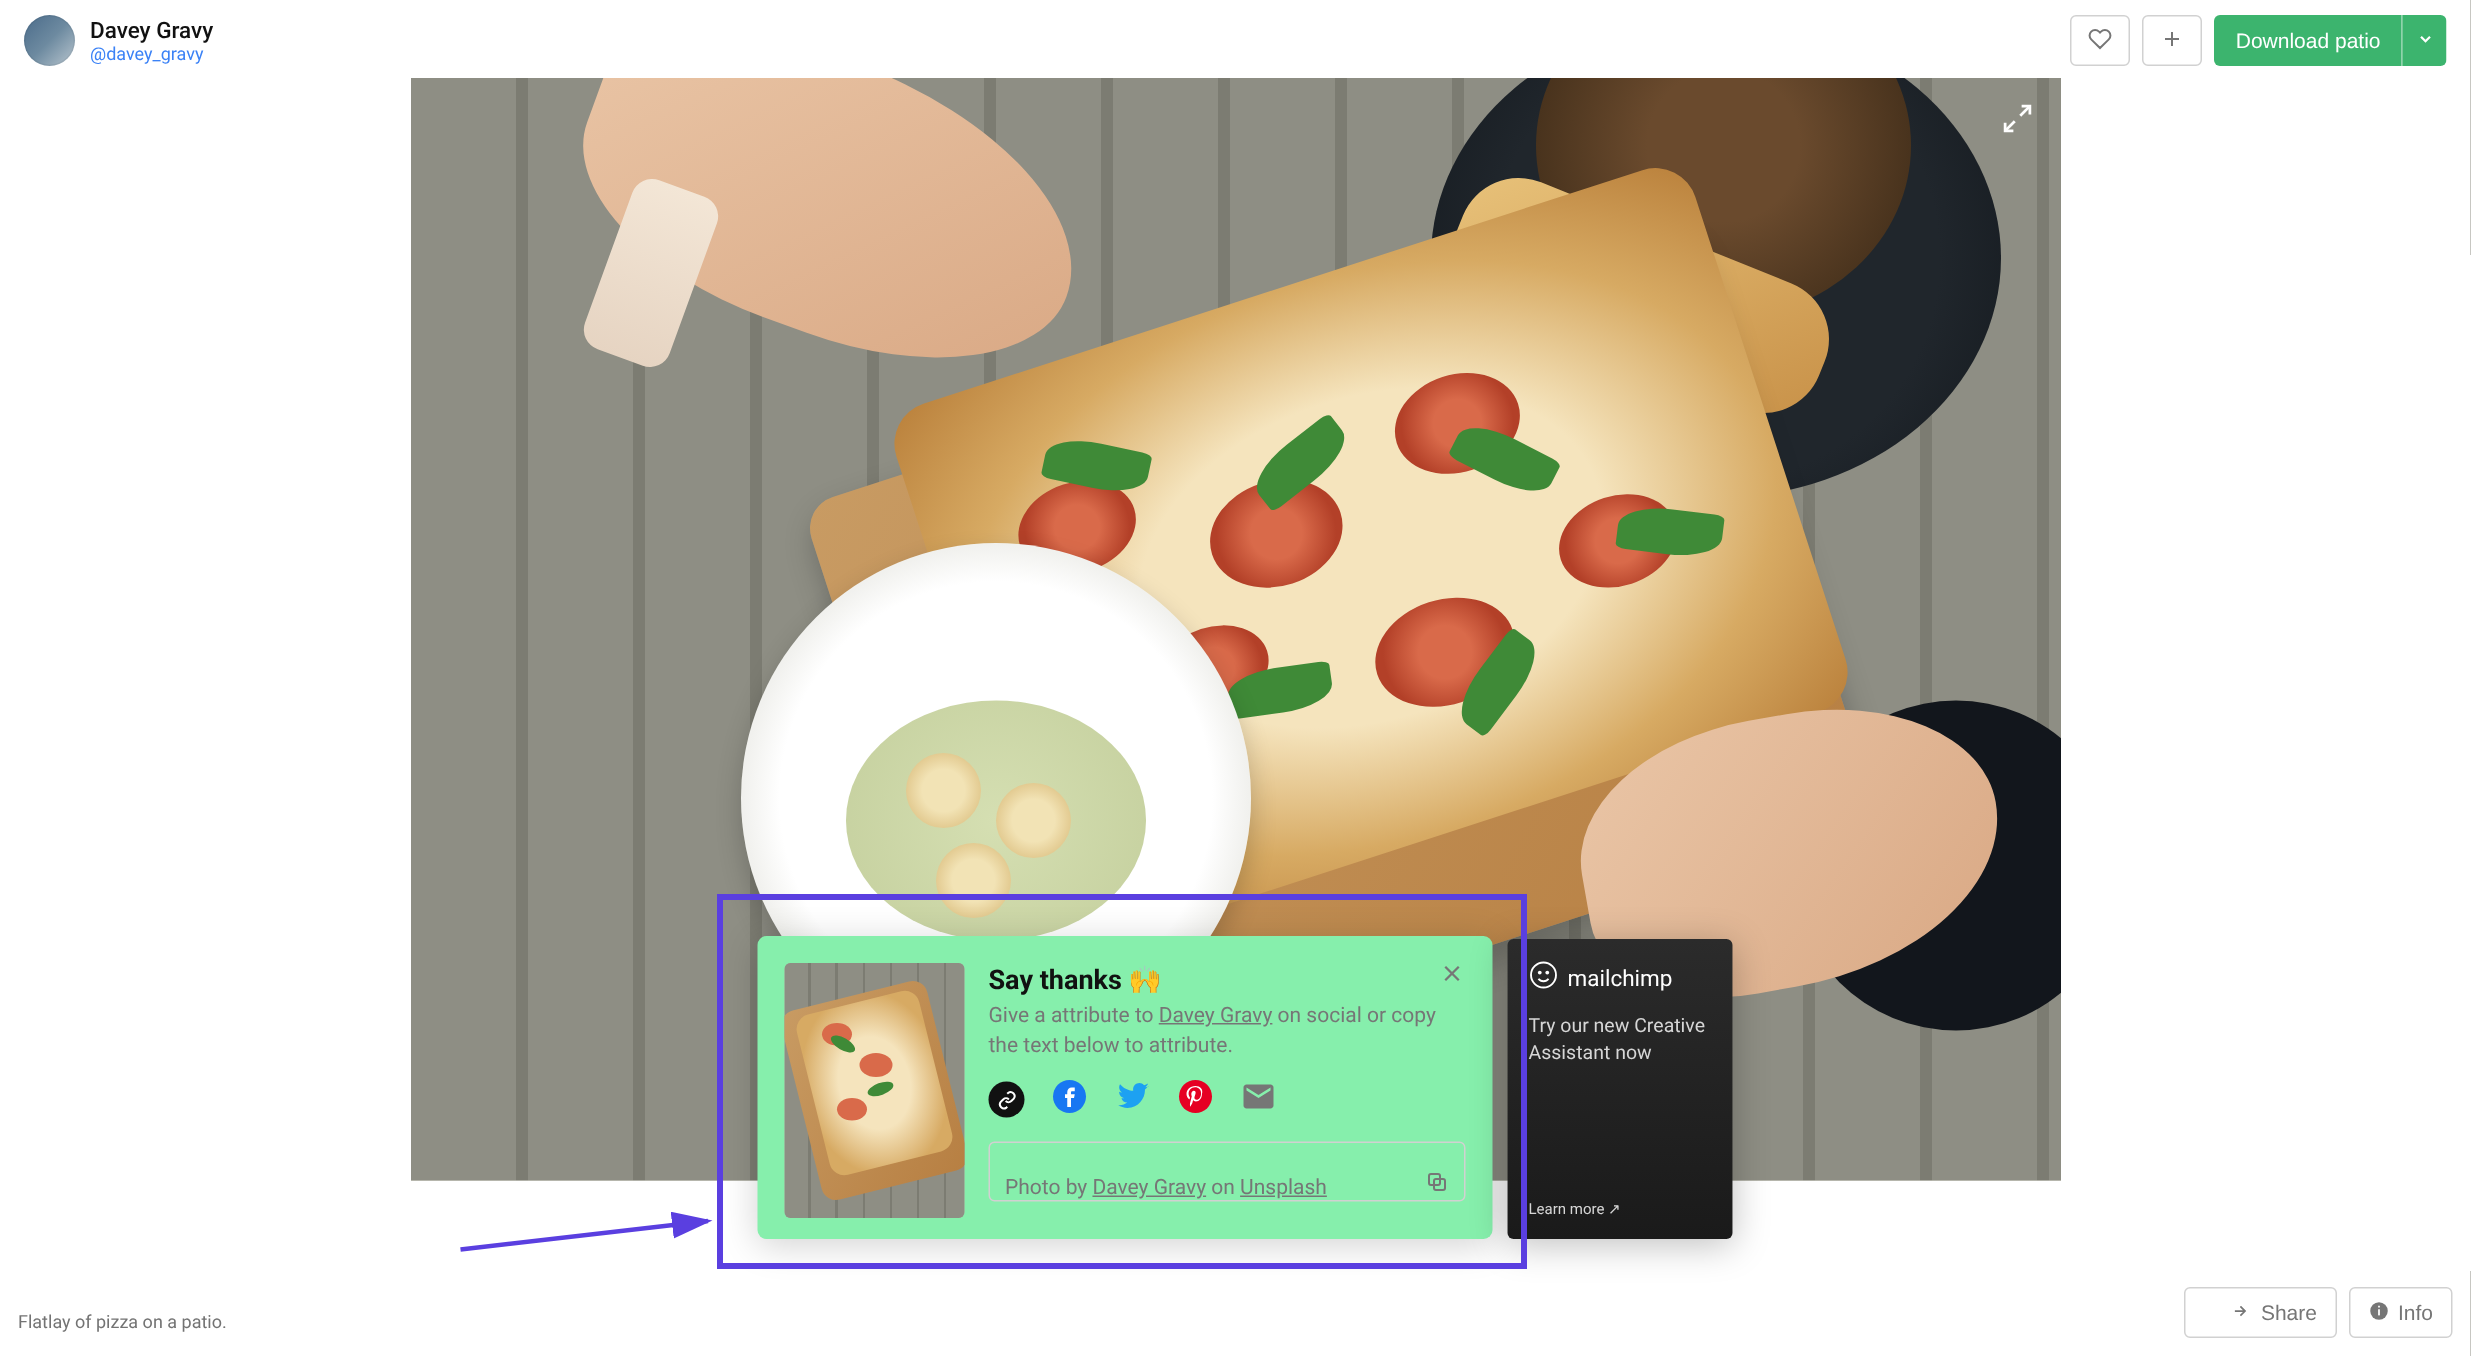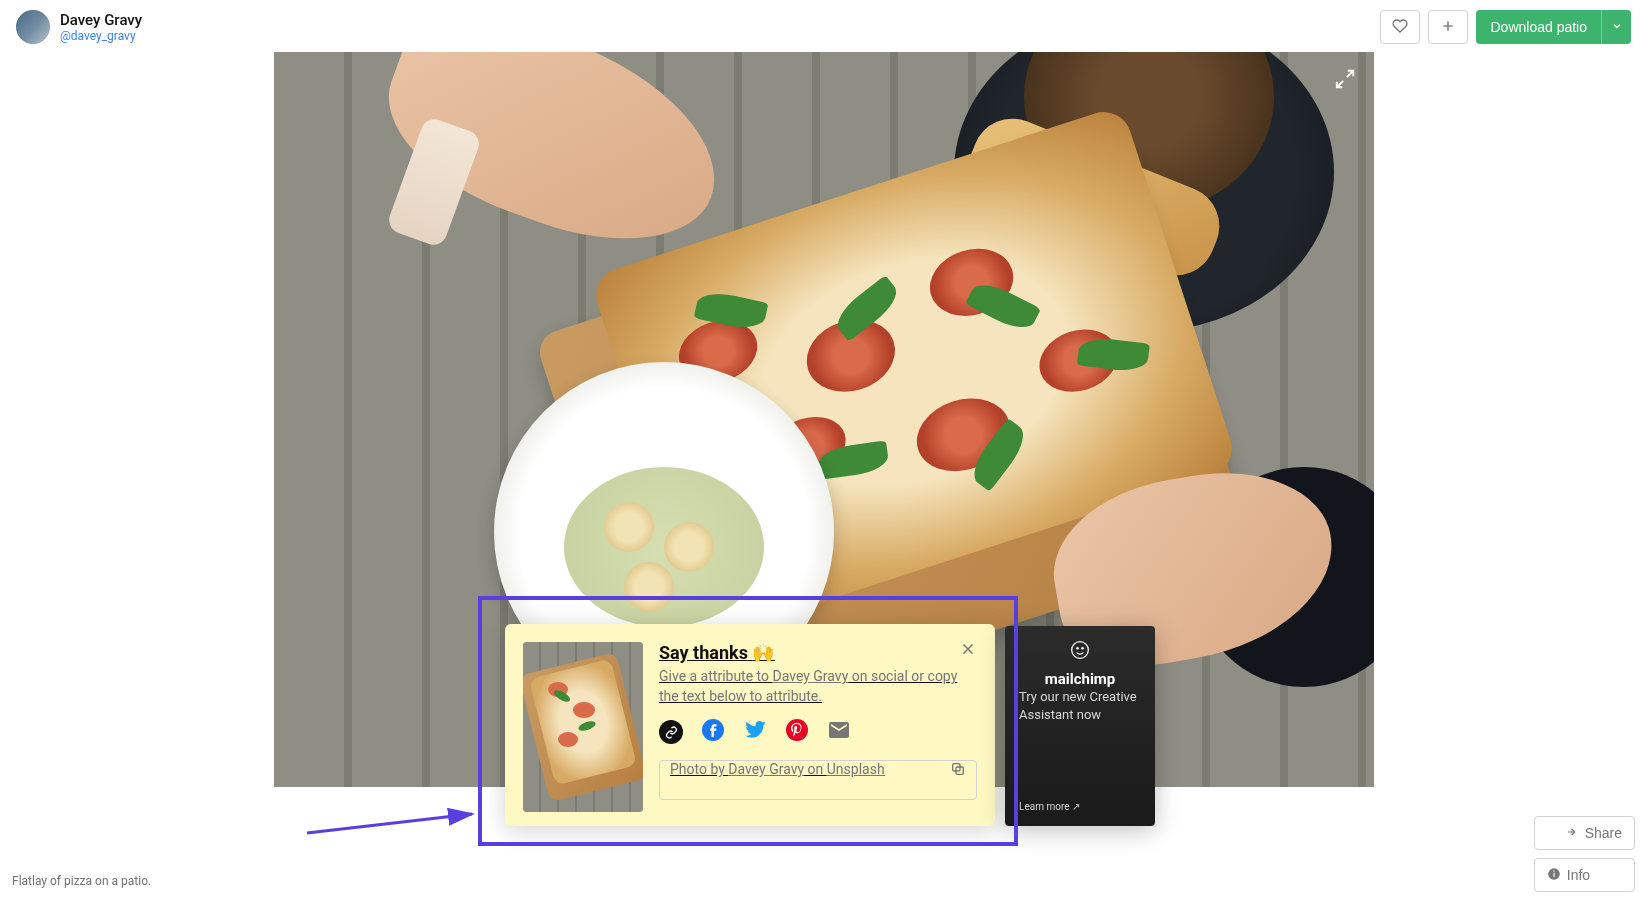--- a/index.html
+++ b/index.html
@@ -111,59 +111,59 @@
   .hand2{
     position:absolute; right:40px; bottom:130px; width:280px; height:180px;
     background:linear-gradient(135deg,#eac6a7,#d9a884); border-radius:50% 50% 60% 40%;
     transform:rotate(-10deg);
   }
   .sleeve{position:absolute; right:-40px; bottom:100px; width:220px;height:220px;background:#12161c;border-radius:50%;}
   .expand-icon{position:absolute; right:18px; top:16px; color:#fff; cursor:pointer;}
   .caption{
     position:absolute; left:12px; bottom:16px; font-size:12px; color:#737373;
   }
-  .bottom-actions{position:absolute; right:12px; bottom:12px; display:flex; gap:8px;flex-direction:column;}
+  .bottom-actions{position:absolute; right:12px; bottom:12px; display:flex; gap:8px;}
   .chip-btn{
     height:34px; padding:0 12px; border:1px solid #d1d1d1; border-radius:4px;
     background:#fff; color:#767676; display:flex; align-items:center; gap:6px; cursor:pointer; font-size:14px;
   }
   .thanks-card{
-    position:absolute; left:505px; bottom:78px; width:490px; background:#fef9c3;
+    position:absolute; left:505px; bottom:78px; width:490px; background:#86efac;
     border-radius:6px; box-shadow:0 4px 24px rgba(0,0,0,.18); padding:18px 18px 14px 18px;
-    display:flex; gap:16px;text-decoration:underline;
+    display:flex; gap:16px;
   }
   .thanks-thumb{
     width:120px; height:170px; border-radius:4px; overflow:hidden; position:relative; flex-shrink:0;
     background:#aa9;
   }
   .thanks-thumb .mini-board{position:absolute; left:10px; top:20px; width:100px; height:130px;
     background:linear-gradient(135deg,#c89b63,#b77f42); border-radius:10px; transform:rotate(-14deg);}
   .thanks-thumb .mini-bread{position:absolute; left:18px; top:25px; width:84px; height:110px;
     background:radial-gradient(ellipse,#f5e4bd 40%,#d7aa63 80%); border-radius:10px; transform:rotate(-14deg);}
   .thanks-body{flex:1; position:relative;}
   .thanks-title{font-size:18px; font-weight:700; margin-bottom:4px;}
   .thanks-sub{font-size:14px; color:#767676; line-height:1.4;}
   .thanks-sub a{color:#767676; text-decoration:underline; cursor:pointer;}
   .share-row{display:flex; gap:18px; align-items:center; margin-top:14px;}
   .share-ic{width:24px; height:24px; display:flex; align-items:center; justify-content:center; cursor:pointer;}
   .link-circle{width:24px;height:24px;border-radius:50%;background:#111;color:#fff;display:flex;align-items:center;justify-content:center;}
   .attrib-box{
     margin-top:16px; border:1px solid #d1d1d1; border-radius:4px; height:40px;
-    display:flex; align-items:flex-start; padding:0 10px; justify-content:space-between;
+    display:flex; align-items:flex-end; padding:0 10px; justify-content:space-between;
     font-size:14px; color:#767676;
   }
   .attrib-box a{color:#767676; text-decoration:underline; cursor:pointer;}
   .copy-ic{color:#767676; cursor:pointer;}
   .close-x{position:absolute; right:0; top:-2px; color:#767676; cursor:pointer;}
   .ad-card{
     position:absolute; left:1005px; bottom:78px; width:150px; height:200px;
     background:linear-gradient(180deg,#2b2b2b,#1a1a1a); color:#d6d6d6; border-radius:4px;
     padding:14px; font-size:13px; box-shadow:0 4px 24px rgba(0,0,0,.25);
   }
-  .ad-logo{display:flex; align-items:center; gap:6px; color:#fff; font-weight:700; font-size:15px; margin-bottom:0;flex-direction:column;}
+  .ad-logo{display:flex; align-items:center; gap:6px; color:#fff; font-weight:400; font-size:15px; margin-bottom:12px;}
   .ad-logo svg{flex-shrink:0;}
   .ad-learn{position:absolute; left:14px; bottom:14px; color:#d6d6d6; font-size:10px; cursor:pointer;}
   .highlight-box{
     position:absolute; left:478px; bottom:58px; width:540px; height:250px;
     border:4px solid #5a3fe0; pointer-events:none;
   }
   .arrow{
     position:absolute; left:302px; bottom:66px; width:180px; height:30px; pointer-events:none;
   }
 </style>

